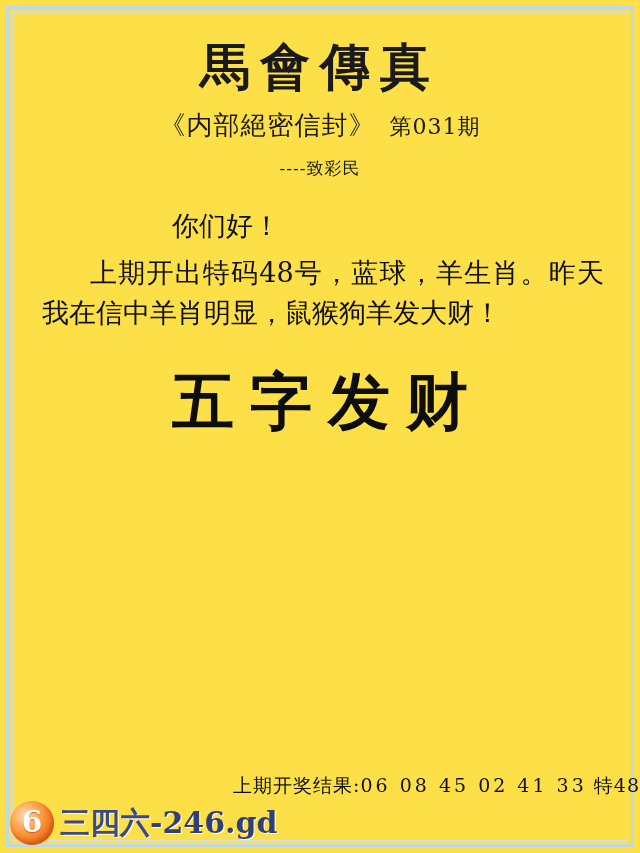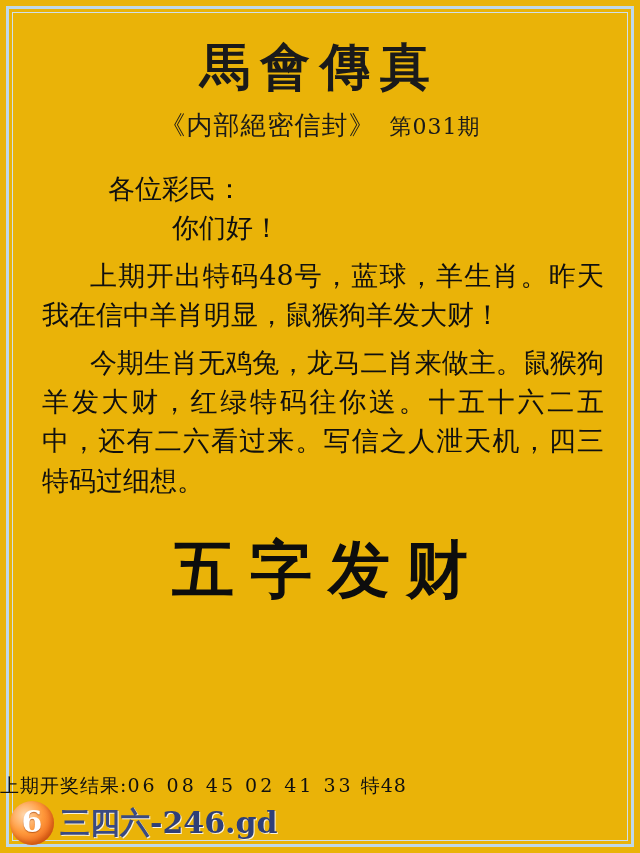--- a/index.html
+++ b/index.html
@@ -10,21 +10,21 @@
     width: 640px;
     height: 853px;
     background: #ffffff;
     font-family: "DejaVu Sans", sans-serif;
     overflow: hidden;
   }
   .page {
     position: relative;
     width: 640px;
     height: 853px;
-    background: #eab308;
+    background: #fde047;
     box-sizing: border-box;
   }
   
   .frame-outer {
     position: absolute;
     left: 6px;
     top: 6px;
     width: 628px;
     height: 841px;
     border: 3px solid #bfd8e8;
@@ -111,21 +111,21 @@
     letter-spacing: 16px;
     color: #0d0d0d;
     text-indent: 16px;
   }
 
   .result {
     position: absolute;
     left: 0;
     right: 0;
     bottom: 54px;
-    text-align: left;
+    text-align: right;
     font-family: "DejaVu Serif", serif;
     font-size: 19px;
     color: #101010;
     letter-spacing: 1px;
   }
   .result .nums {
     letter-spacing: 3px;
   }
 
   
@@ -176,26 +176,25 @@
   <div class="frame-inner"></div>
 
   <div class="content">
 
     <div class="title">馬會傳真</div>
 
     <div class="subtitle-row">
       <span>《内部絕密信封》</span><span class="issue">第031期</span>
     </div>
 
+    <div class="dedication">----致彩民</div>
 
     <div class="body-text">
-      <div class="p-salutation">各位彩民：</div>
       <div class="p-greeting">你们好！</div>
       <div class="p-para">上期开出特码48号，蓝球，羊生肖。昨天我在信中羊肖明显，鼠猴狗羊发大财！</div>
-      <div class="p-para">今期生肖无鸡兔，龙马二肖来做主。鼠猴狗羊发大财，红绿特码往你送。十五十六二五中，还有二六看过来。写信之人泄天机，四三特码过细想。</div>
     </div>
 
     <div class="slogan">五字发财</div>
   </div>
 
   <div class="result">
     <span>上期开奖结果:</span><span class="nums">06  08  45  02  41  33</span>&nbsp;<span>特48</span>
   </div>
 
   <div class="watermark">

